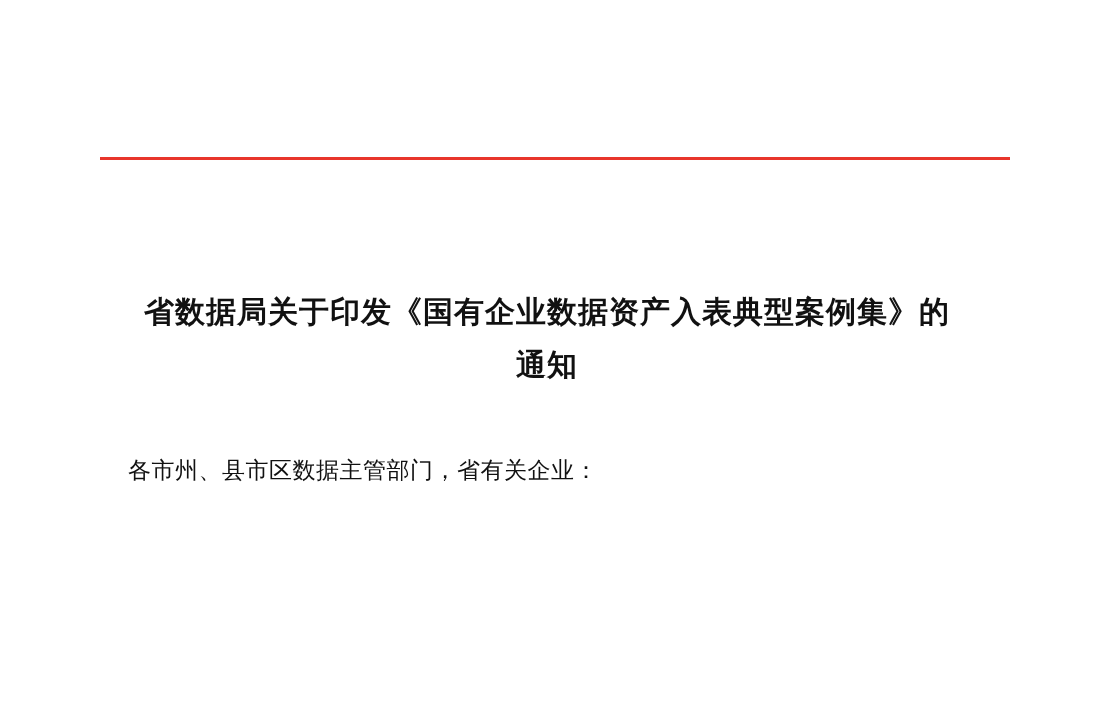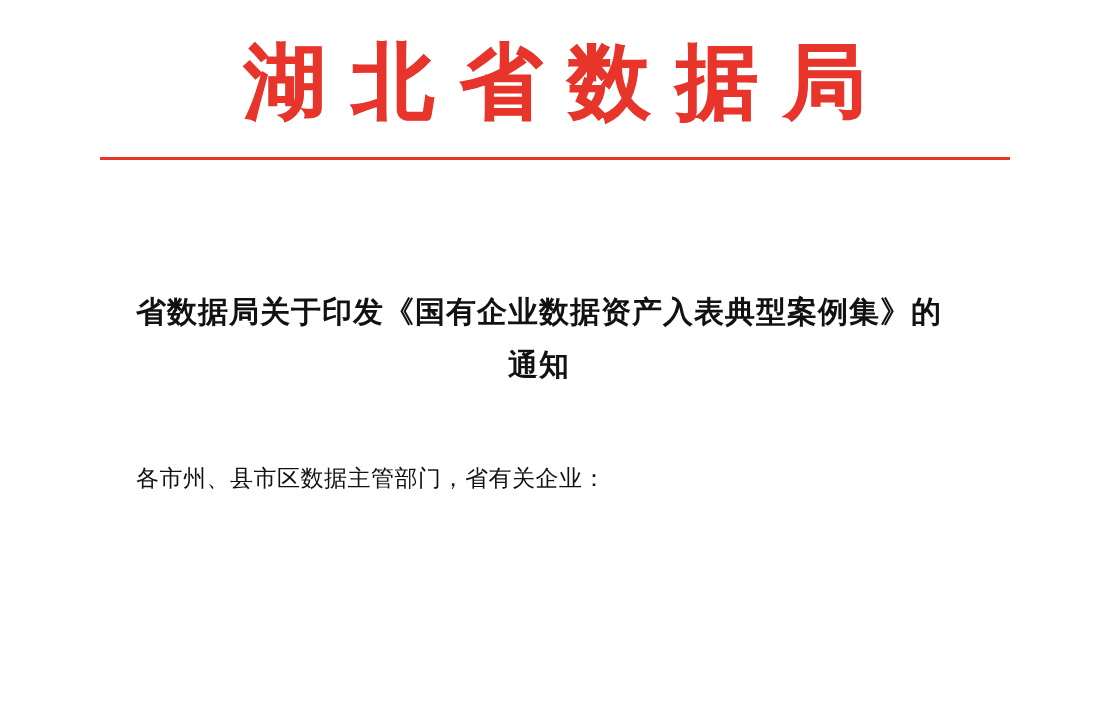--- a/index.html
+++ b/index.html
@@ -47,21 +47,21 @@
     left: 100px;
     top: 157px;
     width: 910px;
     height: 3px;
     background: #e8352b;
   }
 
   
   .doc-title {
     position: absolute;
-    left: 124px;
+    left: 132px;
     top: 285px;
     width: 830px;
     text-align: center;
     font-family: "DejaVu Serif", "Liberation Serif", serif;
     font-weight: 700;
     font-size: 30px;
     line-height: 53px;
     color: #111111;
     letter-spacing: 1px;
   }
@@ -72,39 +72,36 @@
     left: 128px;
     top: 445px;
     width: 858px;
     font-family: "DejaVu Serif", "Liberation Serif", serif;
     font-size: 23px;
     line-height: 51px;
     color: #111111;
     letter-spacing: 0.5px;
   }
   .para {
-    margin: 8px;
+    margin: 0;
     text-align: justify;
     text-justify: inter-ideograph;
   }
   .para.indent {
     text-indent: 2em;
   }
   .para + .para {
     margin-top: 0;
   }
 </style>
 </head>
 <body>
 
 <div class="page">
 
-  <div class="masthead">
-    <div class="masthead-title">湖北省数据局</div>
-  </div>
 
   <div class="masthead-rule"></div>
 
   <div class="doc-title">省数据局关于印发《国有企业数据资产入表典型案例集》的通知</div>
 
   <div class="body-text">
     <p class="para">各市州、县市区数据主管部门，省有关企业：</p>
   </div>
 
 </div>

